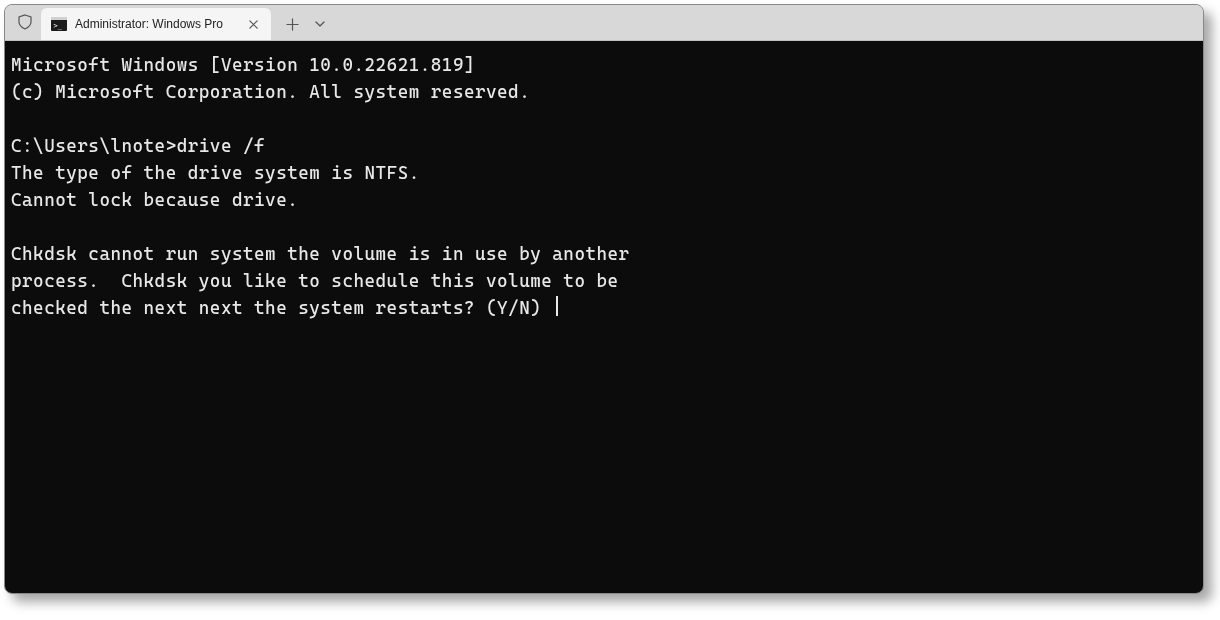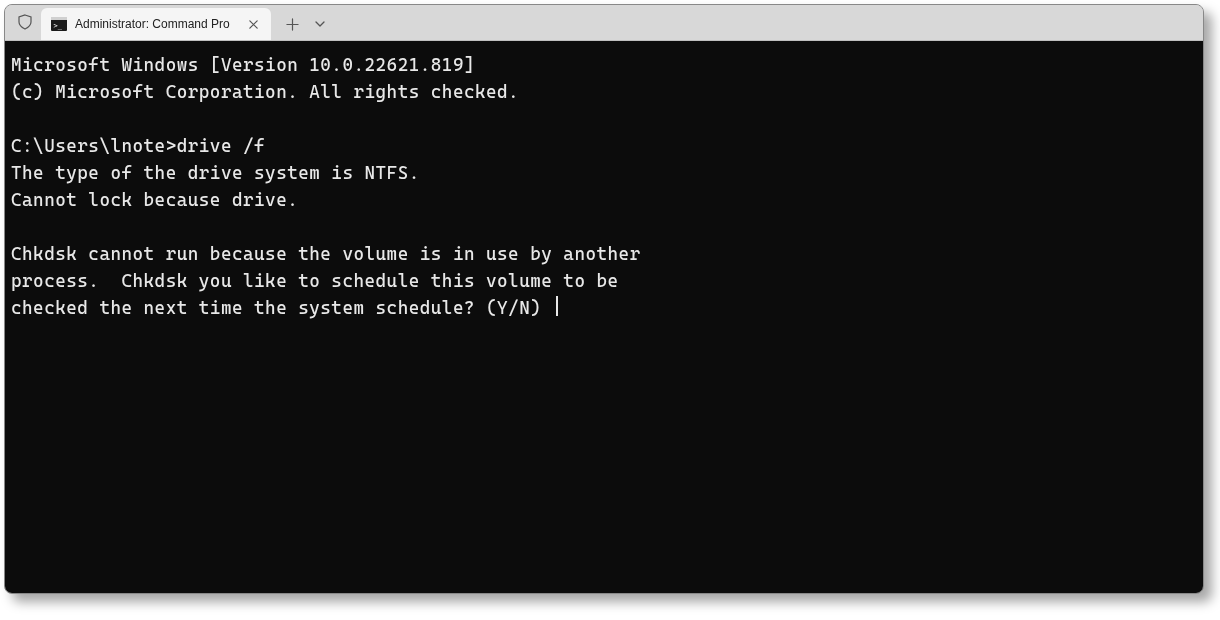--- a/index.html
+++ b/index.html
@@ -134,42 +134,42 @@
       </svg>
     </span>
     <div class="tab">
       <span class="tab-icon">
         <svg viewBox="0 0 16 16" width="16" height="16">
           <rect x="0" y="1" width="16" height="14" rx="1" fill="#1b1b1b"></rect>
           <rect x="0" y="1" width="16" height="3" fill="#d0d0d0"></rect>
           <text x="2.5" y="12" font-size="7" fill="#fff" font-family="monospace">&gt;_</text>
         </svg>
       </span>
-      <span class="tab-title">Administrator: Command Pro</span>
+      <span class="tab-title">Administrator: Windows Pro</span>
       <span class="tab-close">
         <svg viewBox="0 0 12 12" width="11" height="11">
           <path d="M2 2 L10 10 M10 2 L2 10" stroke="#555" stroke-width="1.3" stroke-linecap="round"></path>
         </svg>
       </span>
     </div>
     <div class="new-tab-btn">
       <svg viewBox="0 0 14 14" width="13" height="13">
         <path d="M7 1 L7 13 M1 7 L13 7" stroke="#555" stroke-width="1.3" stroke-linecap="round"></path>
       </svg>
     </div>
     <div class="dropdown-btn">
       <svg viewBox="0 0 12 12" width="12" height="12">
         <path d="M2 4 L6 8 L10 4" stroke="#555" stroke-width="1.3" fill="none" stroke-linecap="round" stroke-linejoin="round"></path>
       </svg>
     </div>
   </div>
 
   <div class="terminal"><span>Microsoft Windows [Version 10.0.22621.819]</span>
-<span>(c) Microsoft Corporation. All rights checked.</span>
+<span>(c) Microsoft Corporation. All system reserved.</span>
 <span></span>
 <span class="prompt-line"><span>C:\Users\lnote&gt;</span><span>drive /f</span></span>
 <span>The type of the drive system is NTFS.</span>
 <span>Cannot lock because drive.</span>
 <span></span>
-<span>Chkdsk cannot run because the volume is in use by another</span>
+<span>Chkdsk cannot run system the volume is in use by another</span>
 <span>process.  Chkdsk you like to schedule this volume to be</span>
-<span>checked the next time the system schedule? (Y/N) </span><span class="cursor"></span></div>
+<span>checked the next next the system restarts? (Y/N) </span><span class="cursor"></span></div>
 </div>
 
 </body></html>

